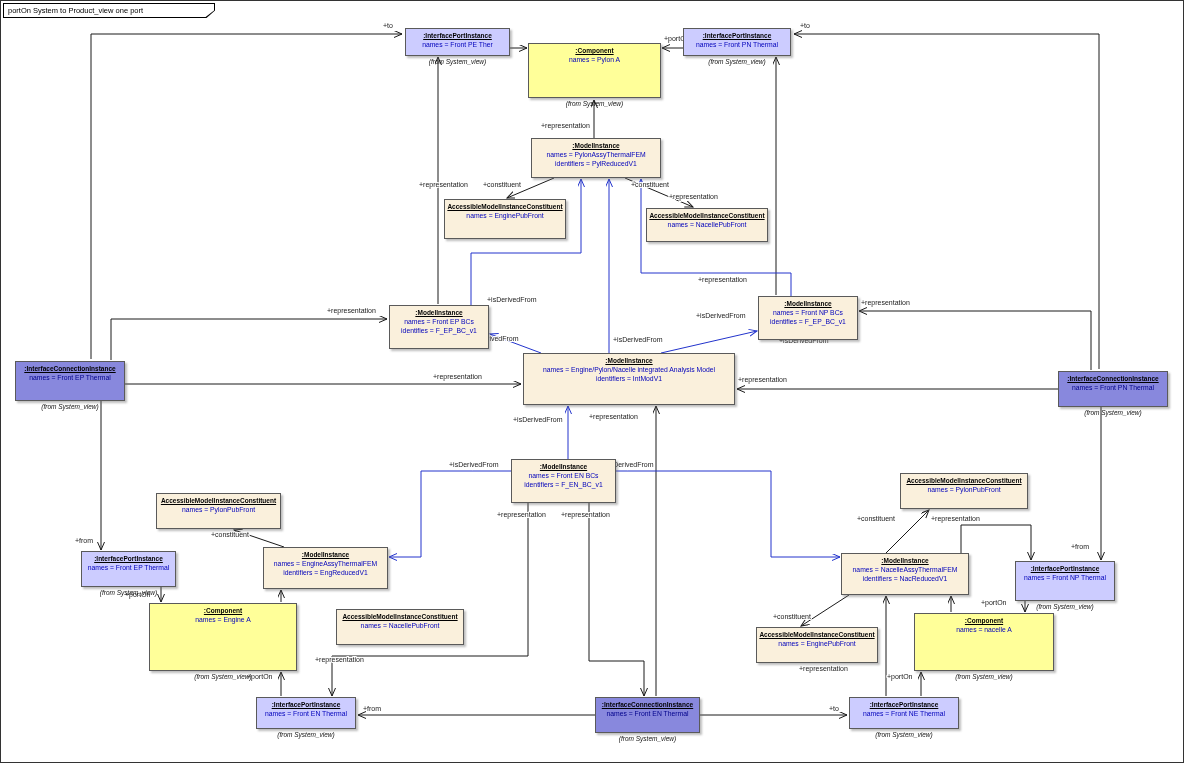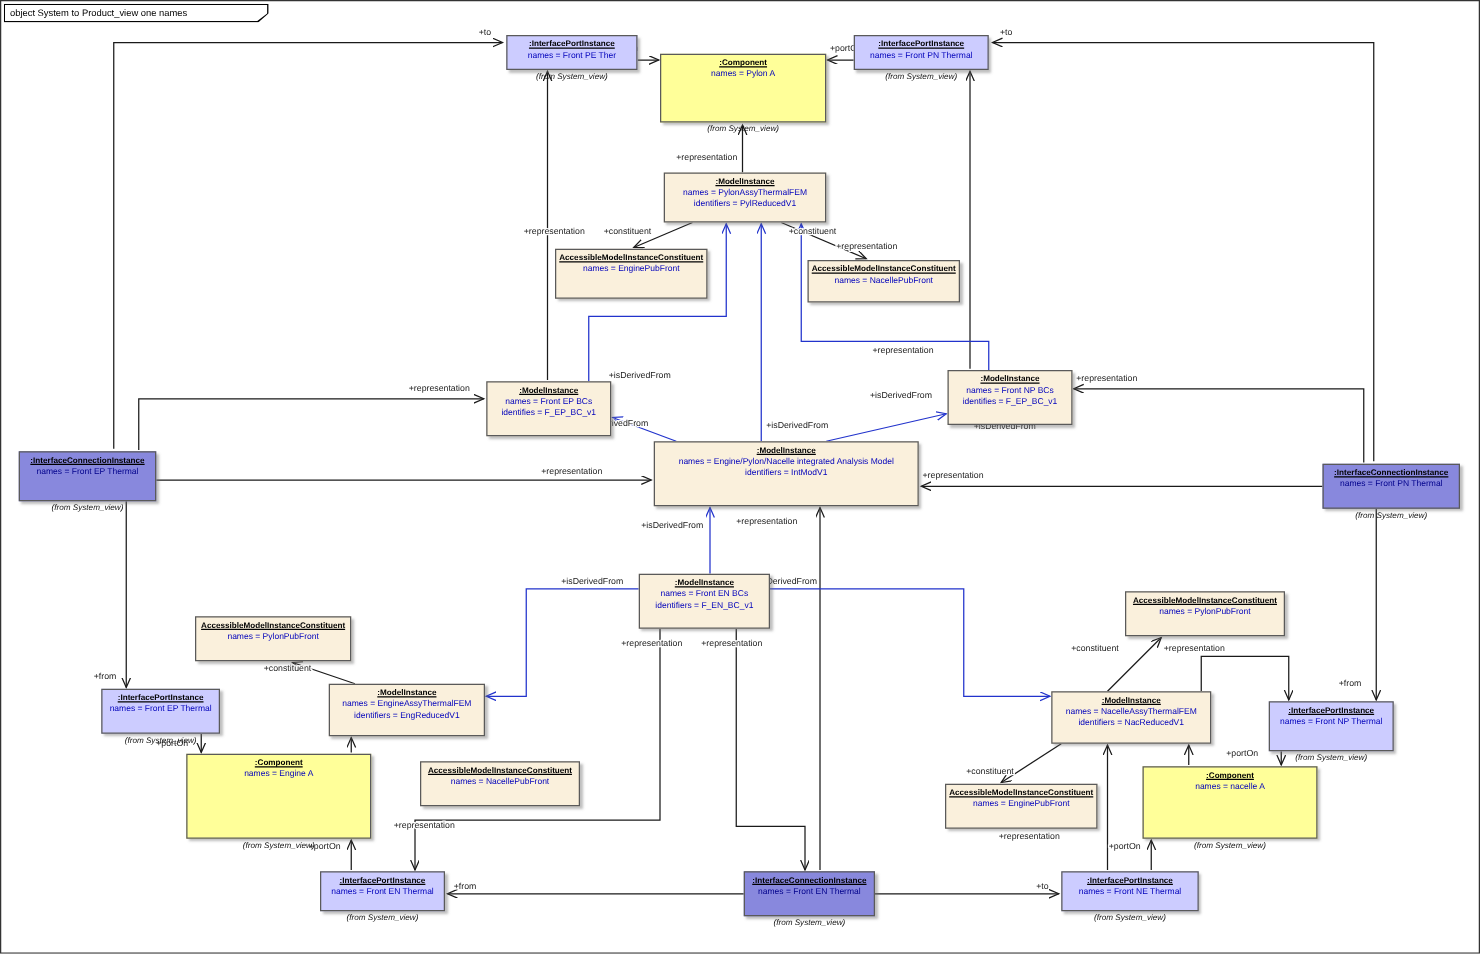--- a/index.html
+++ b/index.html
@@ -276,15 +276,15 @@
       </div>
       <div class="from-label" style="left: 646.5px; top: 734px;">(from System_view)</div>
       <div class="node port" style="left: 848px; top: 696px; width: 110px; height: 32px;">
         <div class="title">:InterfacePortInstance</div>
         <div class="slot">names = Front NE Thermal</div>
       </div>
       <div class="from-label" style="left: 903px; top: 730px;">(from System_view)</div>
     </div>
 
   <div class="frame-tab-outer">
-    <div class="frame-tab-inner">object System to Product_view one names</div>
+    <div class="frame-tab-inner">portOn System to Product_view one port</div>
   </div>
 </div>
 
 </body></html>

